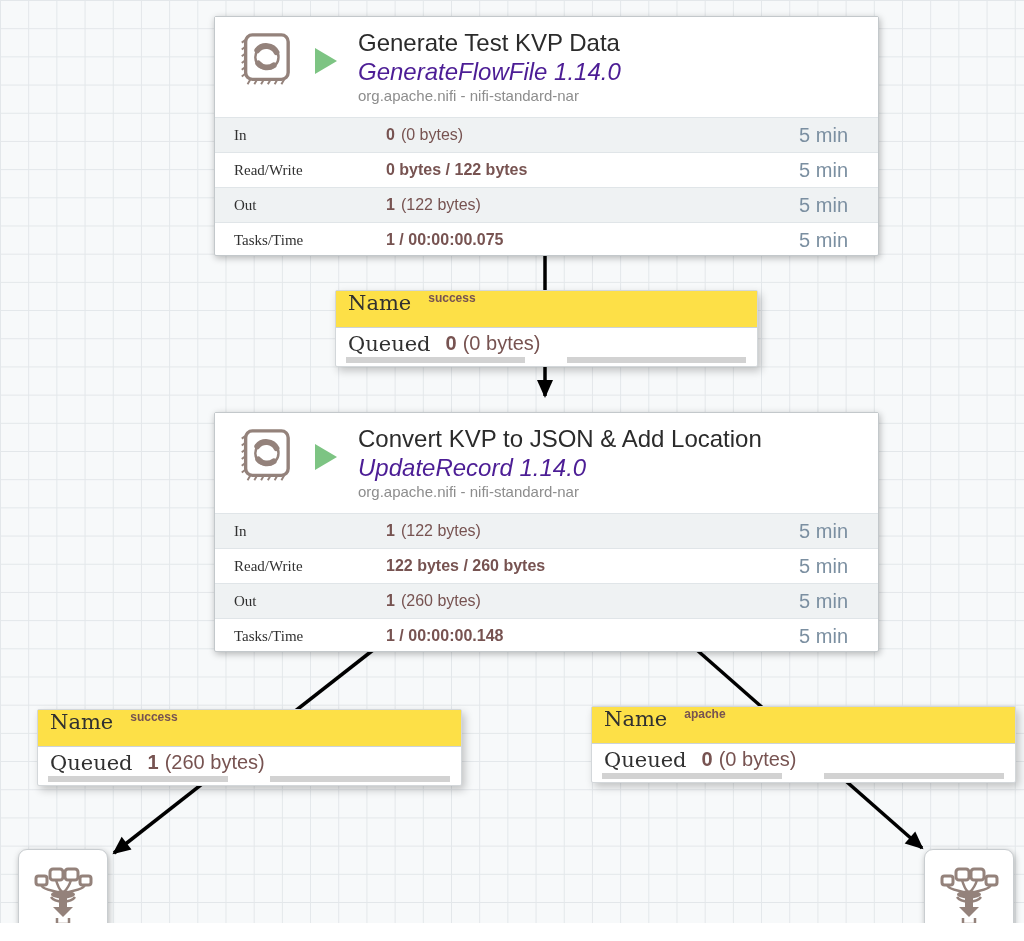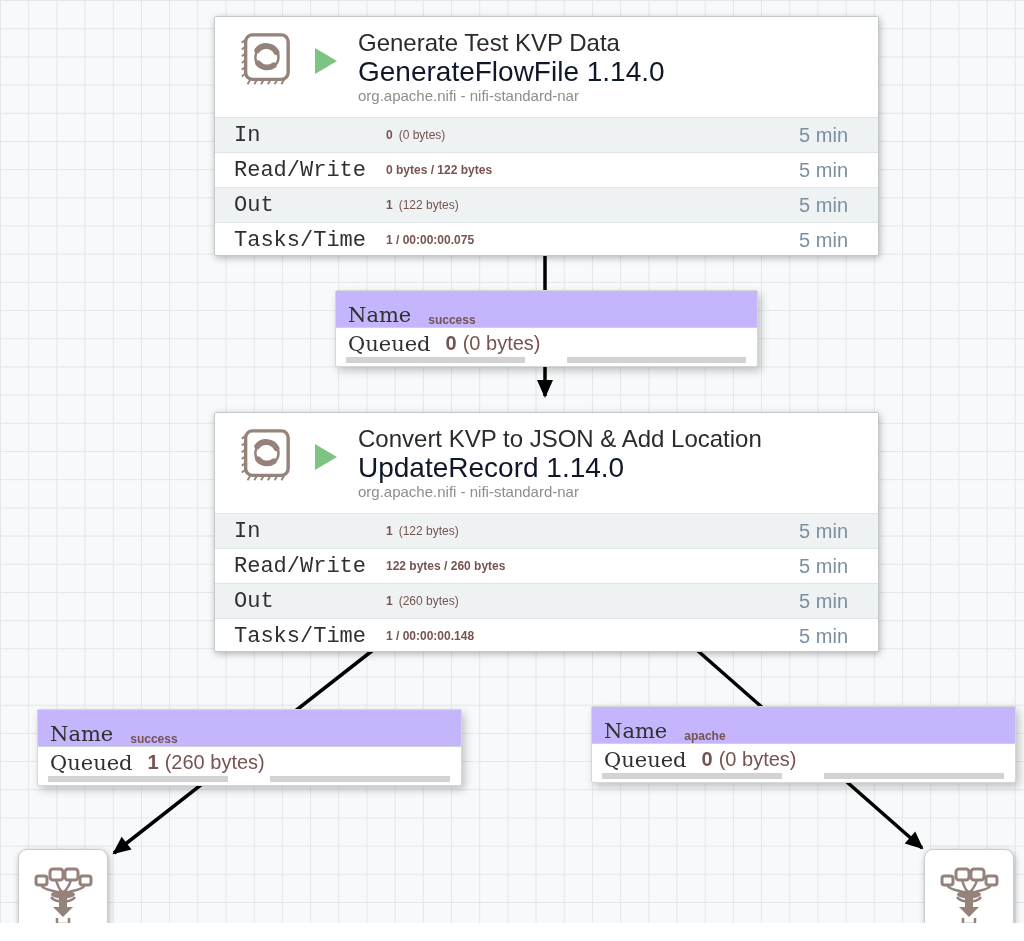--- a/index.html
+++ b/index.html
@@ -37,57 +37,57 @@
   .proc-icon { position: absolute; left: 20px; top: 14px; }
   .run-triangle {
     position: absolute; left: 100px; top: 31px;
     width: 0; height: 0;
     border-left: 22px solid #7dc483;
     border-top: 13px solid transparent;
     border-bottom: 13px solid transparent;
   }
   .proc-text { position: absolute; left: 143px; top: 11px; }
   .proc-title  { font-size: 24px; line-height: 30px; color: #2b2b2b; }
-  .proc-type   { font-size: 28px; line-height: 27px; color: #0f172a; }
+  .proc-type   { font-size: 24px; line-height: 27px; color: #4c1d95; font-style: italic; }
   .proc-bundle { font-size: 15px; line-height: 21px; color: #8d8d8d; }
 
   .stats-row {
     display: flex; align-items: center;
     height: 35px; padding: 0 30px 0 19px;
     border-top: 1px solid #e0e5e8;
   }
   .stats-row.alt { background: #eff2f3; }
   .stat-label {
     width: 152px; flex: 0 0 152px;
-    font-family: Liberation Mono, monospace;
-    font-size: 22px; color: #303030;
-  }
-  .stat-value { font-size: 12px; color: #775351; white-space: nowrap; }
+    font-family: Liberation Serif, serif;
+    font-size: 15px; color: #303030;
+  }
+  .stat-value { font-size: 16px; color: #775351; white-space: nowrap; }
   .stat-value .b { font-weight: bold; }
   .stat-rest { margin-left: 6px; }
   .stat-window { margin-left: auto; font-size: 20px; color: #7b8fa1; }
 
   
   .conn-label {
     position: absolute;
     width: 425px; height: 77px;
     background: #ffffff;
     border: 1px solid #d3d7da;
     border-radius: 2px;
     box-shadow: 3px 4px 8px rgba(0,0,0,0.22);
     font-family: "DejaVu Serif", serif;
   }
   #conn-label-mid   { left: 335px; top: 290px; width: 423px; }
   #conn-label-left  { left: 37px;  top: 709px; }
   #conn-label-right { left: 591px; top: 706px; }
 
   .conn-name-row {
-    height: 37px; display: flex; align-items: flex-end;
+    height: 37px; display: flex; align-items: flex-start;
     padding: 0 12px;
-    background: #c4b5fd;
+    background: #fde047;
     border-bottom: 1px solid #ccd3d9;
     font-size: 21px; color: #303030;
   }
   .conn-name {
     margin-left: 17px;
     font-family: "Liberation Sans", sans-serif;
     font-weight: bold; font-size: 12px; color: #775351;
   }
   .conn-queued-row {
     height: 31px; display: flex; align-items: center;

